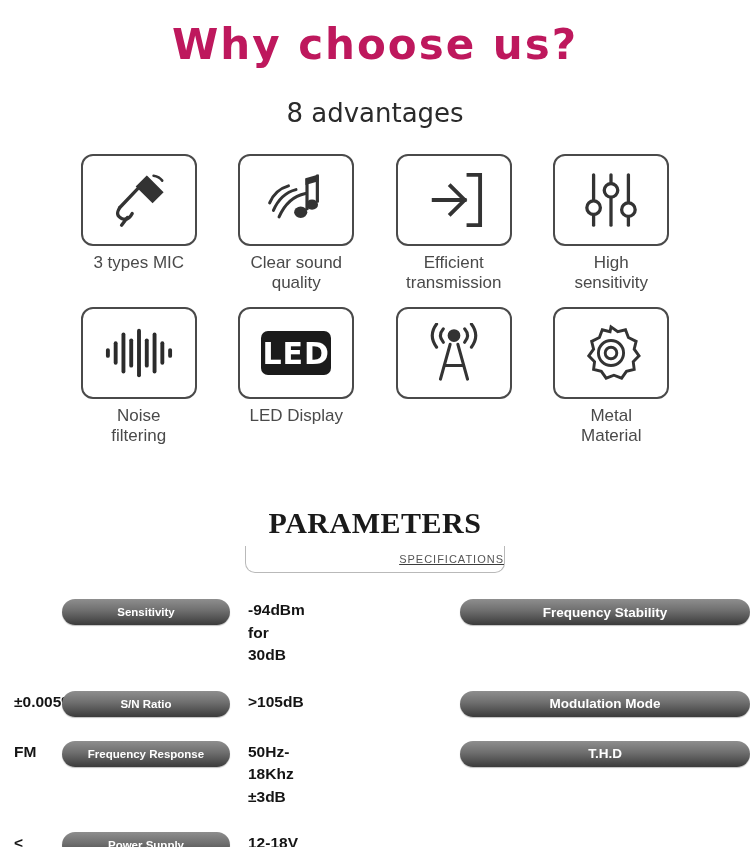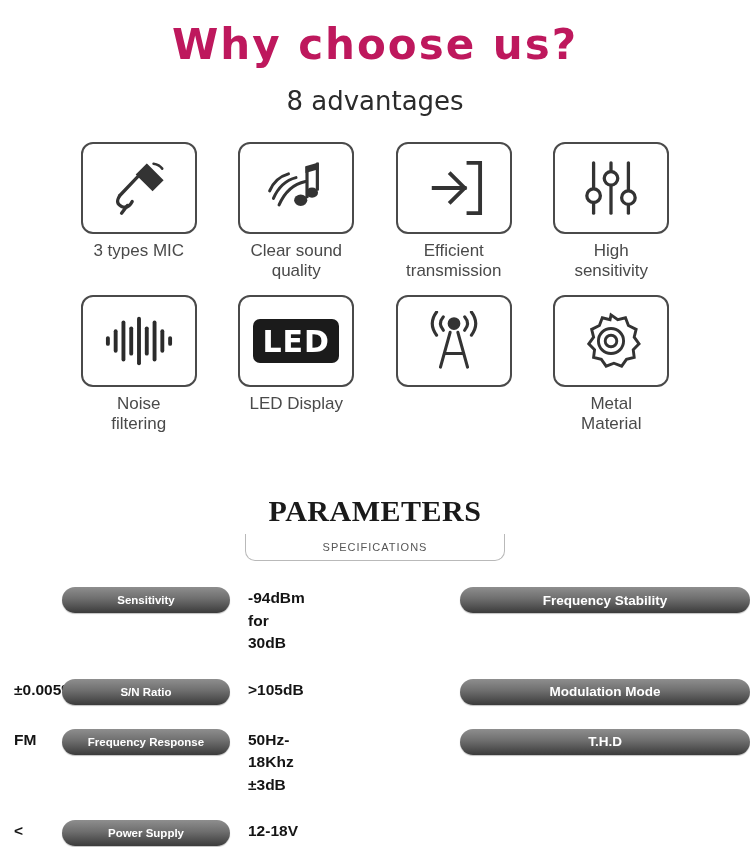--- a/index.html
+++ b/index.html
@@ -30,21 +30,21 @@
     letter-spacing: 2px;
     color: #be185d;
     margin: 22px 0 0 0;
     line-height: 1.1;
   }
   .subtitle {
     text-align: center;
     font-family: "DejaVu Sans", sans-serif;
     font-size: 26px;
     color: #2b2b2b;
-    margin-top: 18px;
+    margin-top: 30px;
   }
 
   
   .grid {
     width: 620px;
     margin: 26px auto 0 auto;
     display: grid;
     grid-template-columns: repeat(4, 1fr);
     row-gap: 14px;
     column-gap: 10px;
@@ -70,21 +70,21 @@
     text-align: center;
     font-size: 17px;
     color: #4a4a4a;
     line-height: 1.18;
     font-family: "Liberation Sans", sans-serif;
   }
   .icon-svg { display: block; }
 
   
   .led {
-    width: 86px;
+    width: 70px;
     height: 44px;
     background: #1b1b1b;
     border-radius: 7px;
     color: #fff;
     font-family: "DejaVu Sans", sans-serif;
     font-weight: bold;
     font-size: 30px;
     letter-spacing: 1px;
     display: flex;
     align-items: center;
@@ -103,21 +103,22 @@
   }
   .spec-band {
     width: 258px;
     margin: 6px auto 12px auto;
     border: 1px solid #b9b9b9;
     border-top: none;
     border-radius: 0 0 10px 10px;
     height: 26px;
     display: flex;
     align-items: center;
-    justify-content: center;
+    justify-content: flex-end;
+    text-decoration: underline;
   }
   .spec-band span {
     font-size: 11px;
     letter-spacing: 1px;
     color: #555;
     font-family: "Liberation Sans", sans-serif;
   }
 
   .table {
     margin: 26px 0 0 0;

